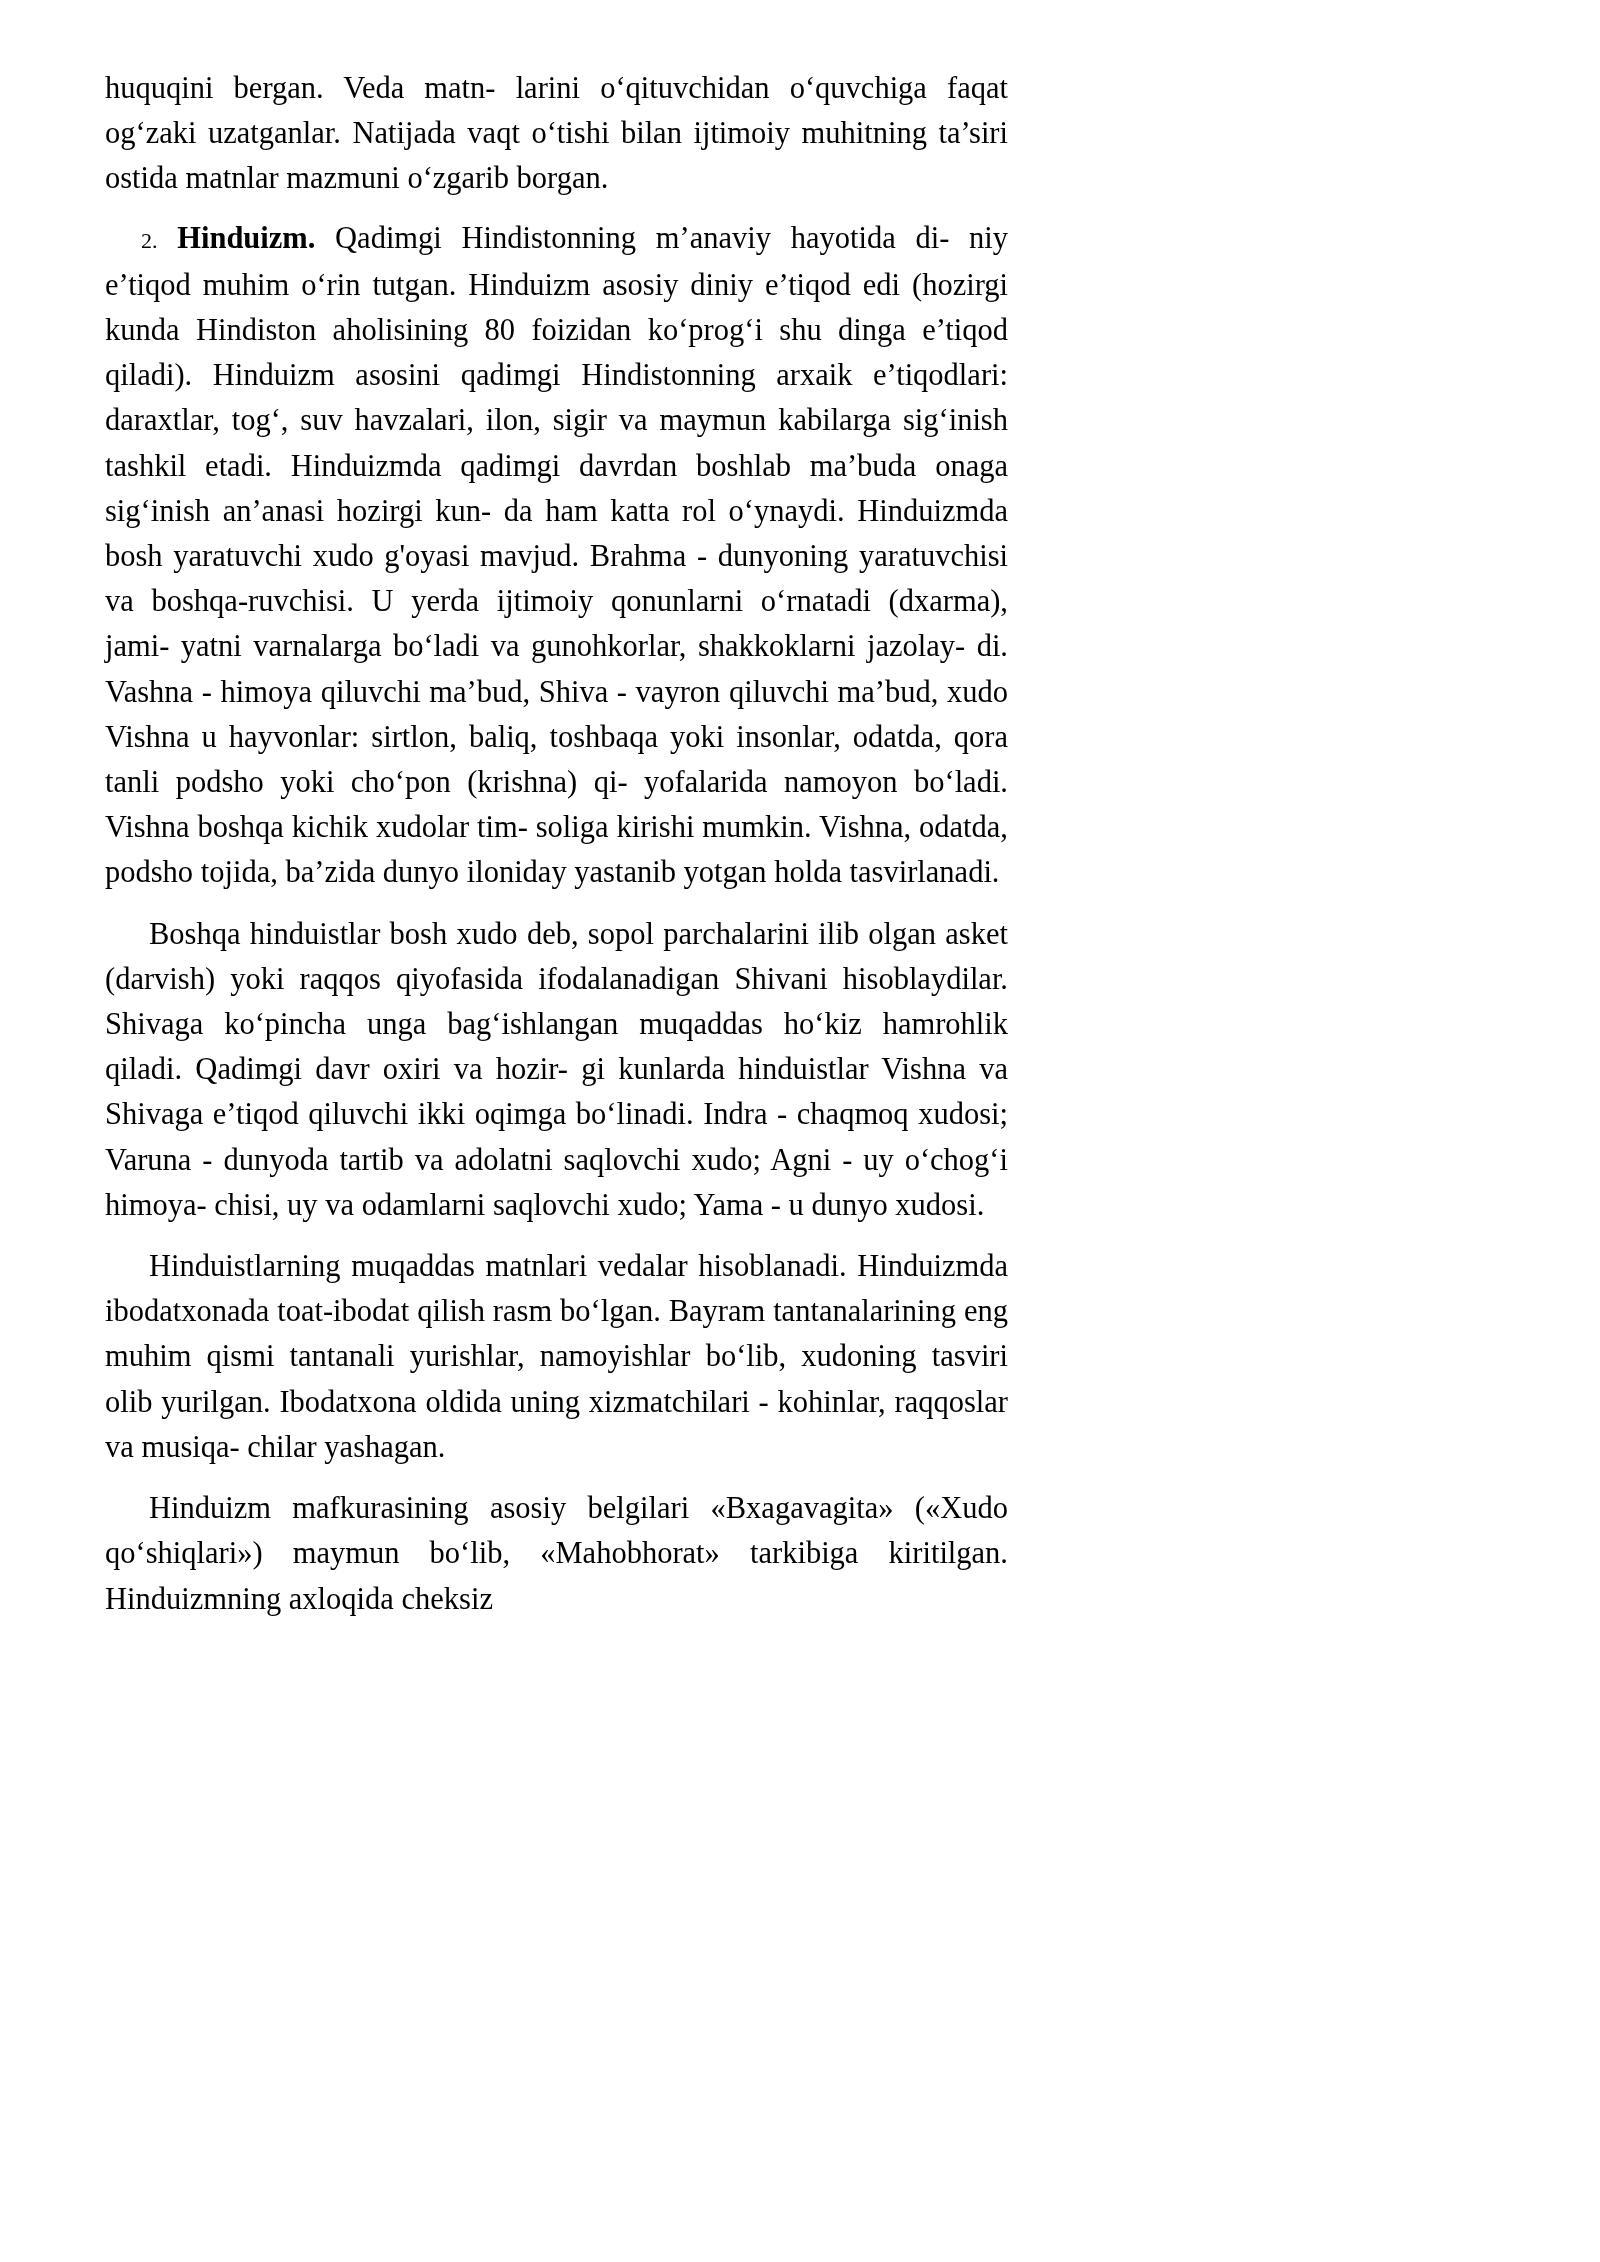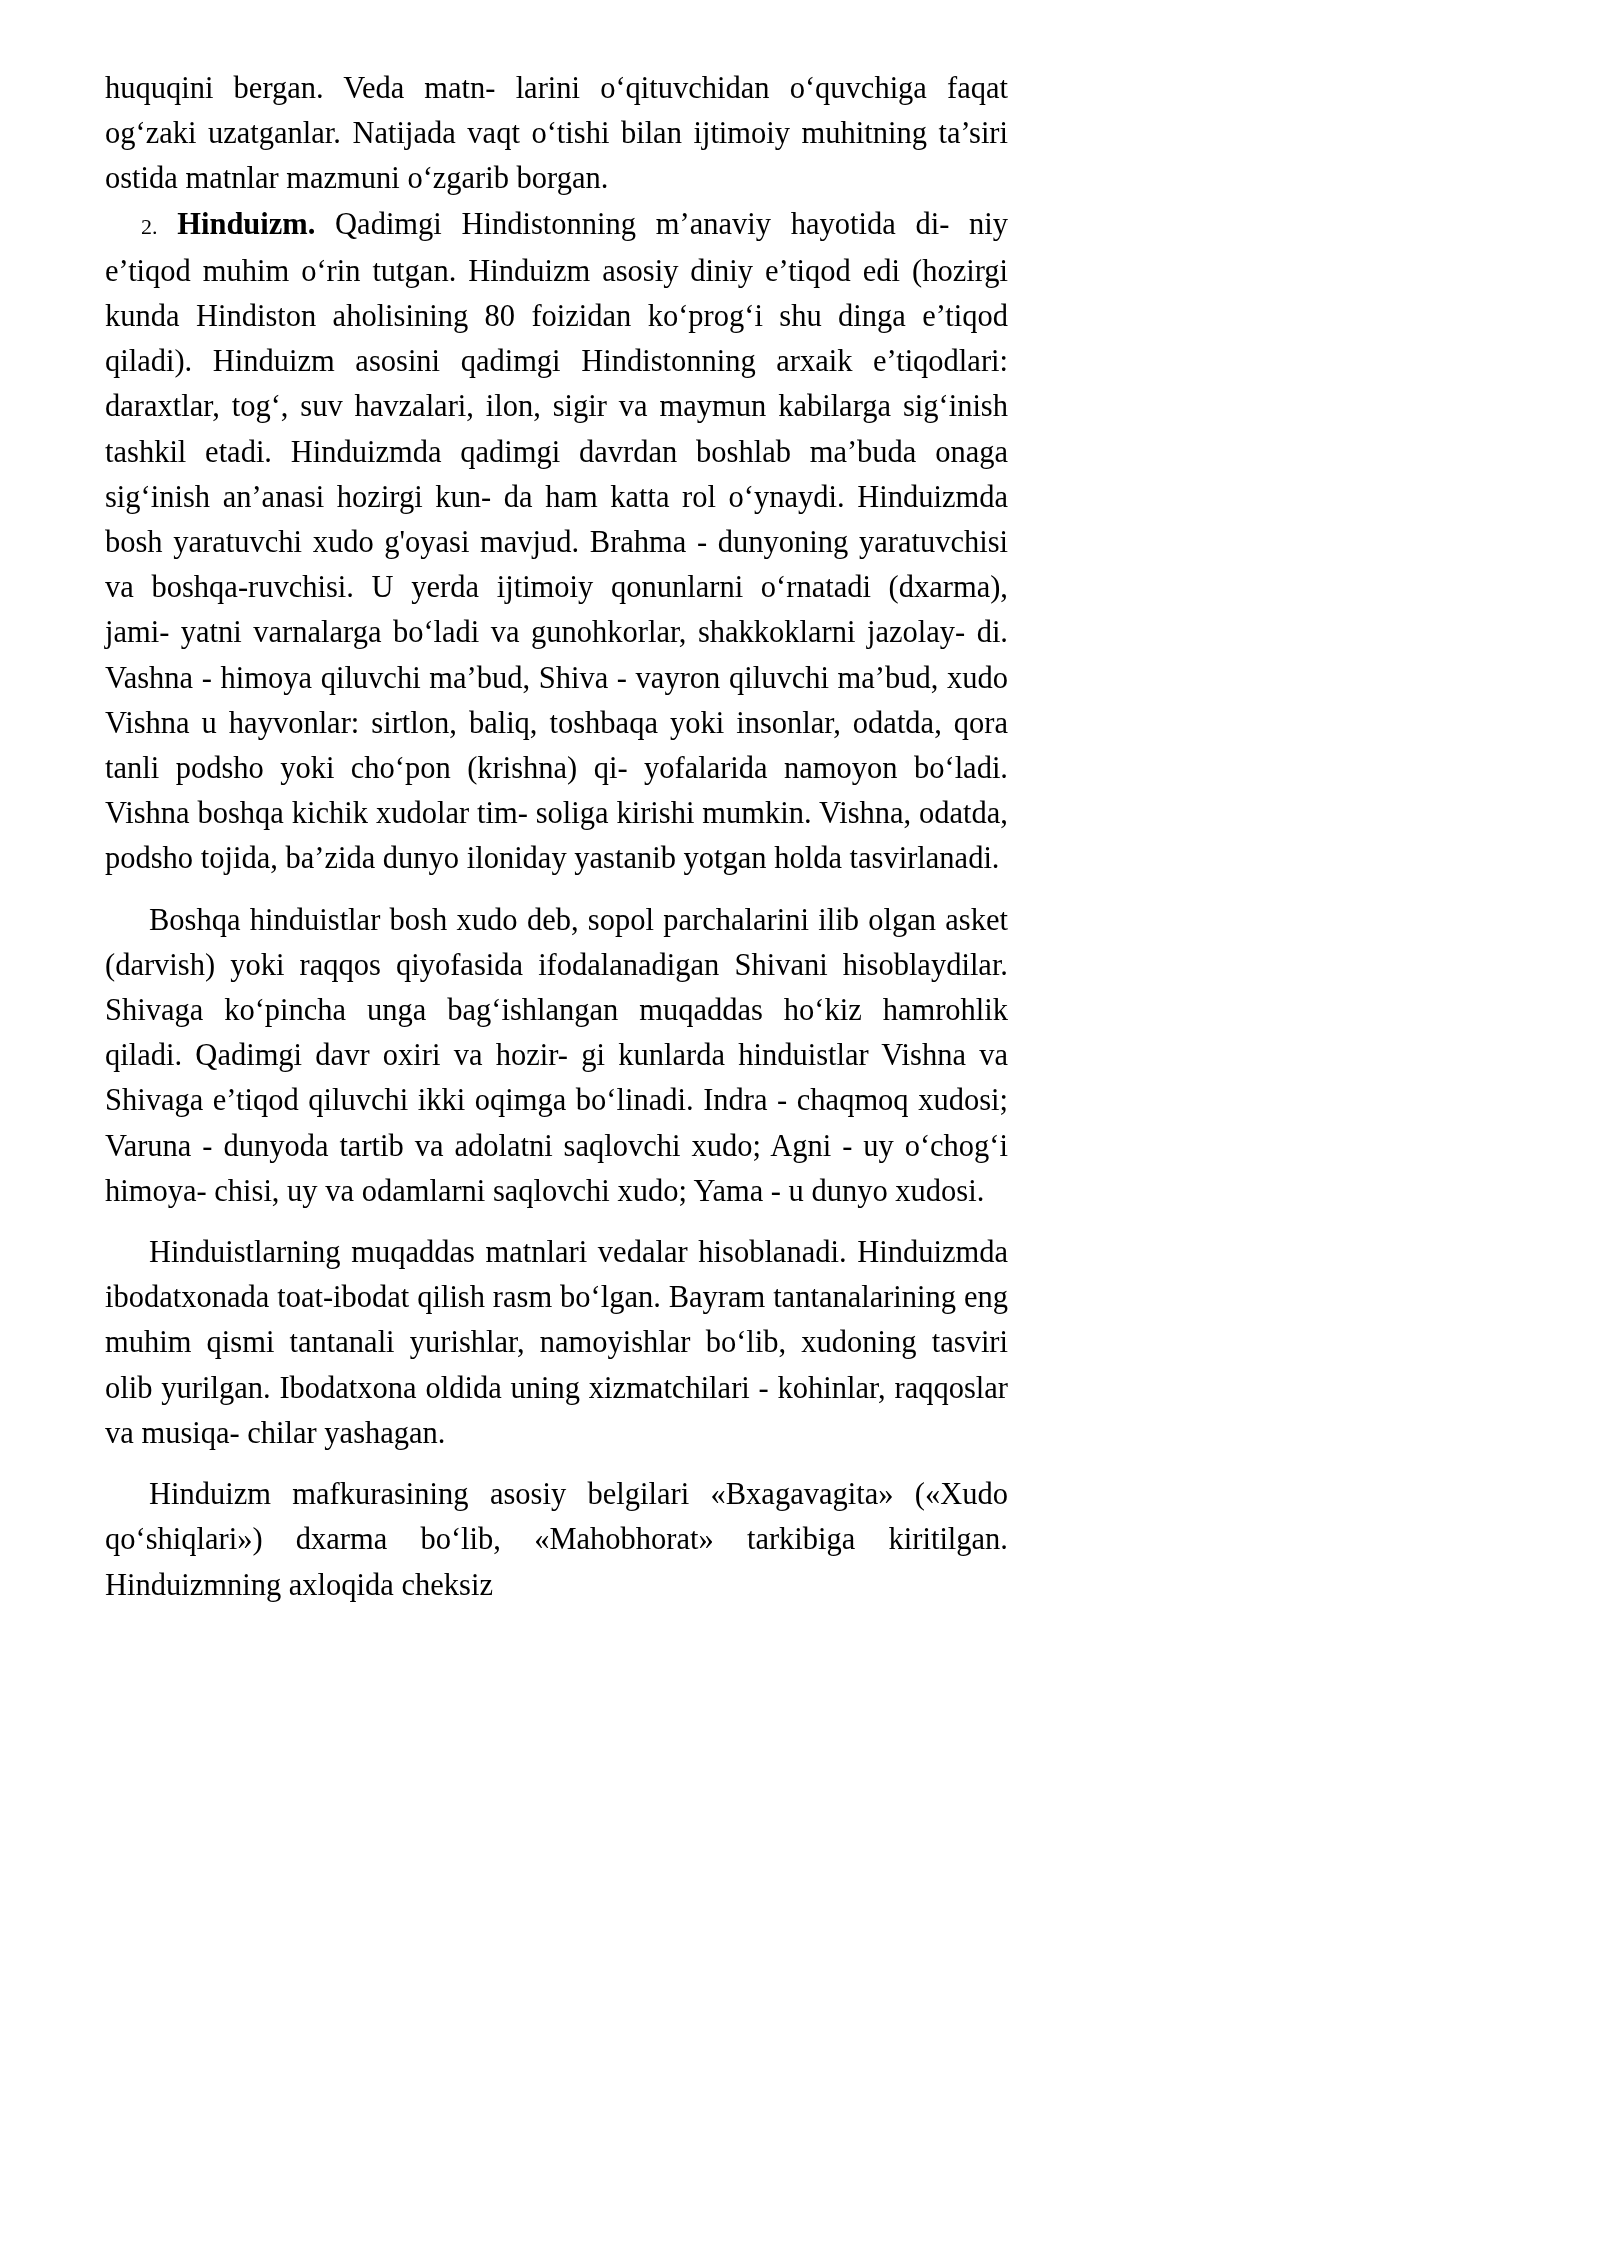--- a/index.html
+++ b/index.html
@@ -34,20 +34,21 @@
     -webkit-hyphens: none;
     hyphens: none;
     word-spacing: 0px;
   }
   .para.indent {
     text-indent: 44px;
     margin-top: 16px;
   }
   .para.indent-num {
     text-indent: 36px;
+    margin-top: 14px;
   }
   .item-number {
     font-size: 22px;
   }
   .bold {
     font-weight: bold;
   }
   
   .para::after {
     content: "";
@@ -65,16 +66,16 @@
   <div id="content">
 
     <p class="para nostretch">huquqini bergan. Veda matn- larini o‘qituvchidan o‘quvchiga faqat og‘zaki uzatganlar. Natijada vaqt o‘tishi bilan ijtimoiy muhitning ta’siri ostida matnlar mazmuni o‘zgarib borgan.</p>
 
     <p class="para indent-num nostretch"><span class="item-number">2.</span><span> </span><span class="bold">Hinduizm.</span><span> </span><span>Qadimgi Hindistonning m’anaviy hayotida di- niy e’tiqod muhim o‘rin tutgan. Hinduizm asosiy diniy e’tiqod edi (hozirgi kunda Hindiston aholisining 80 foizidan ko‘prog‘i shu dinga e’tiqod qiladi). Hinduizm asosini qadimgi Hindistonning arxaik e’tiqodlari: daraxtlar, tog‘, suv havzalari, ilon, sigir va maymun kabilarga sig‘inish tashkil etadi. Hinduizmda qadimgi davrdan boshlab ma’buda onaga sig‘inish an’anasi hozirgi kun- da ham katta rol o‘ynaydi. Hinduizmda bosh yaratuvchi xudo g'oyasi mavjud. Brahma - dunyoning yaratuvchisi va boshqa-ruvchisi. U yerda ijtimoiy qonunlarni o‘rnatadi (dxarma), jami- yatni varnalarga bo‘ladi va gunohkorlar, shakkoklarni jazolay- di. Vashna - himoya qiluvchi ma’bud, Shiva - vayron qiluvchi ma’bud, xudo Vishna u hayvonlar: sirtlon, baliq, toshbaqa yoki insonlar, odatda, qora tanli podsho yoki cho‘pon (krishna) qi- yofalarida namoyon bo‘ladi. Vishna boshqa kichik xudolar tim- soliga kirishi mumkin. Vishna, odatda, podsho tojida, ba’zida dunyo iloniday yastanib yotgan holda tasvirlanadi.</span></p>
 
     <p class="para indent nostretch">Boshqa hinduistlar bosh xudo deb, sopol parchalarini ilib olgan asket (darvish) yoki raqqos qiyofasida ifodalanadigan Shivani hisoblaydilar. Shivaga ko‘pincha unga bag‘ishlangan muqaddas ho‘kiz hamrohlik qiladi. Qadimgi davr oxiri va hozir- gi kunlarda hinduistlar Vishna va Shivaga e’tiqod qiluvchi ikki oqimga bo‘linadi. Indra - chaqmoq xudosi; Varuna - dunyoda tartib va adolatni saqlovchi xudo; Agni - uy o‘chog‘i himoya- chisi, uy va odamlarni saqlovchi xudo; Yama - u dunyo xudosi.</p>
 
     <p class="para indent nostretch">Hinduistlarning muqaddas matnlari vedalar hisoblanadi. Hinduizmda ibodatxonada toat-ibodat qilish rasm bo‘lgan. Bayram tantanalarining eng muhim qismi tantanali yurishlar, namoyishlar bo‘lib, xudoning tasviri olib yurilgan. Ibodatxona oldida uning xizmatchilari - kohinlar, raqqoslar va musiqa- chilar yashagan.</p>
 
-    <p class="para indent nostretch">Hinduizm mafkurasining asosiy belgilari «Bxagavagita» («Xudo qo‘shiqlari») dxarma bo‘lib, «Mahobhorat» tarkibiga kiritilgan. Hinduizmning axloqida cheksiz</p>
+    <p class="para indent nostretch">Hinduizm mafkurasining asosiy belgilari «Bxagavagita» («Xudo qo‘shiqlari») maymun bo‘lib, «Mahobhorat» tarkibiga kiritilgan. Hinduizmning axloqida cheksiz</p>
 
   </div>
 </div>
 
 </body></html>

